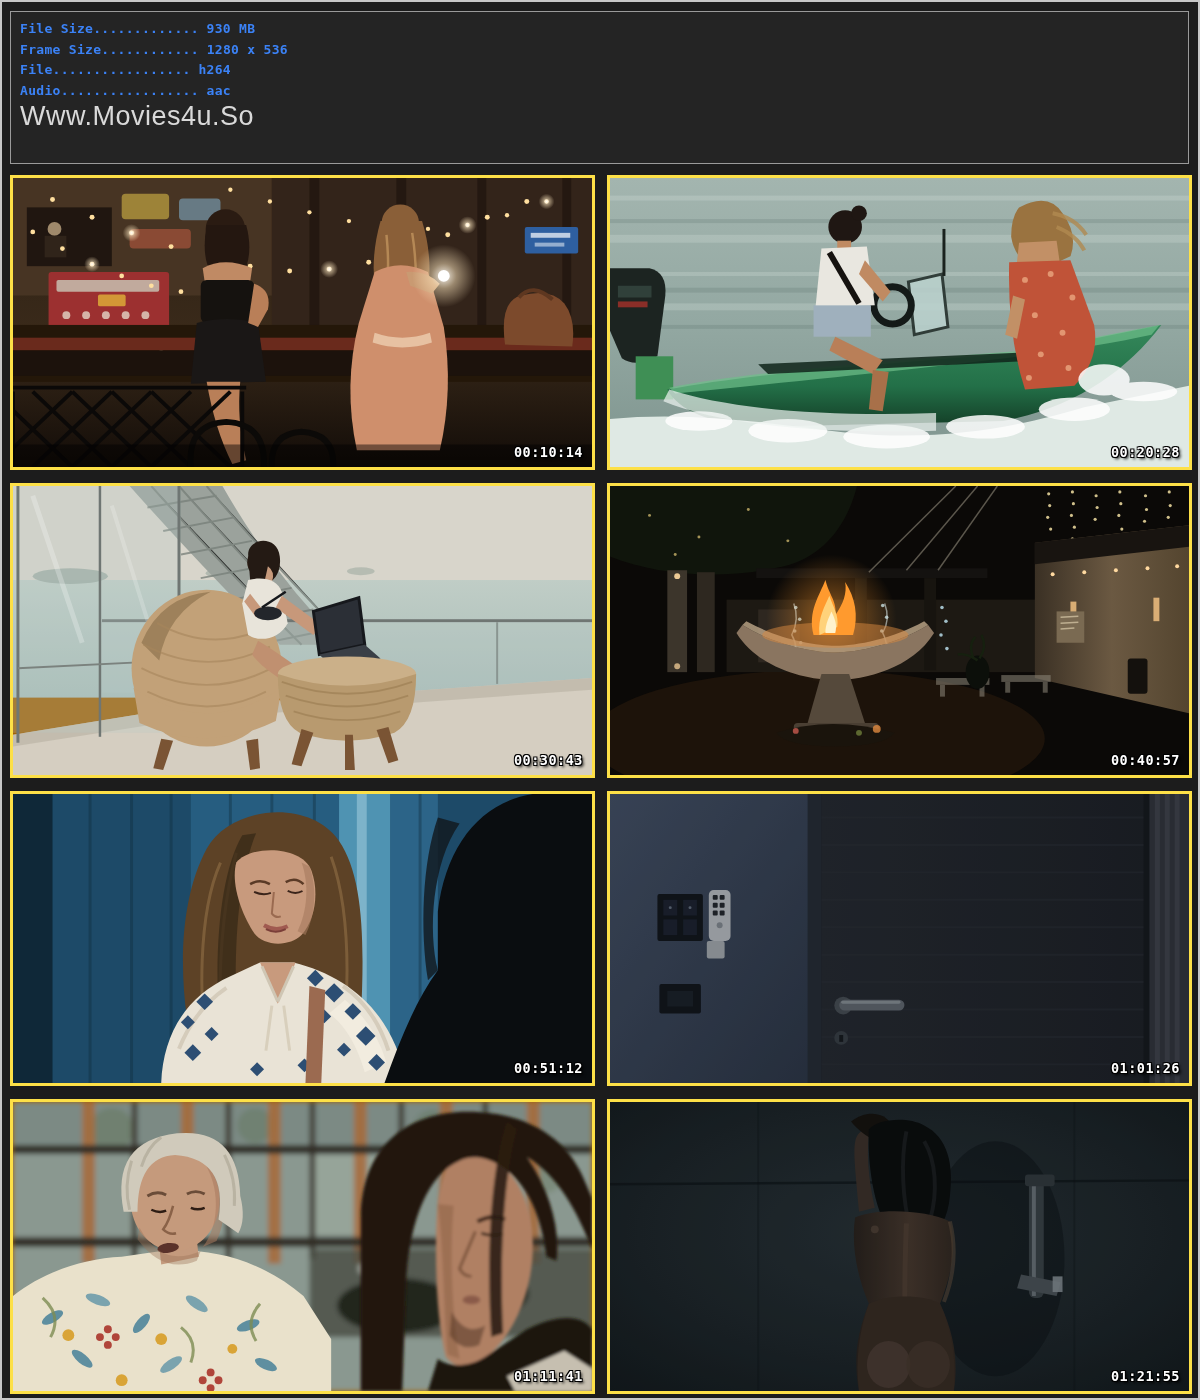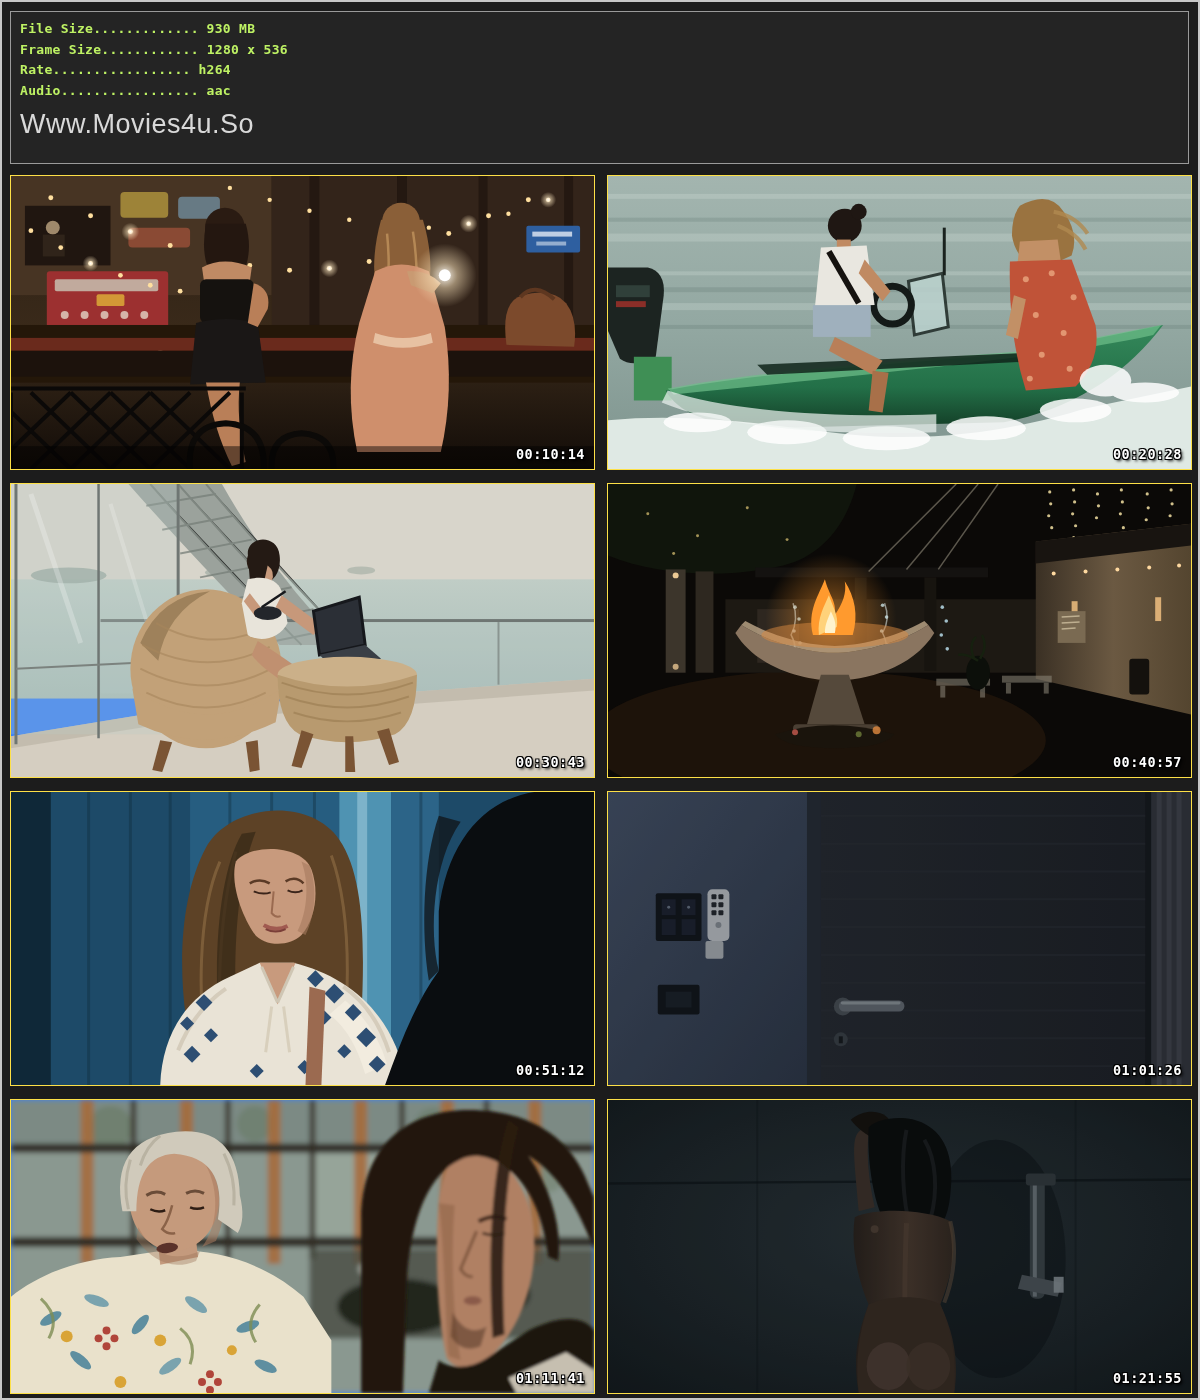--- a/index.html
+++ b/index.html
@@ -2,44 +2,44 @@
 <html><head>
 <meta charset="utf-8">
 <style>
   html,body{margin:0;padding:0;background:#101010;}
   .page{position:relative;width:1200px;height:1400px;background:#1c1c1c;
         border:2px solid #c6c6c6;box-sizing:border-box;overflow:hidden;
         font-family:"DejaVu Sans Mono",monospace;}
   .info-box{position:absolute;left:8px;top:9px;width:1179px;height:153px;
         border:1px solid #9a9a9a;background:#242424;box-sizing:border-box;
         padding:7px 0 0 9px;}
-  .info-line{font:bold 13px/20.5px "DejaVu Sans Mono",monospace;color:#bef264;
+  .info-line{font:bold 13px/20.5px "DejaVu Sans Mono",monospace;color:#3b82f6;
         white-space:pre;letter-spacing:.3px;}
   .info-line .v{padding-left:1ch;}
   .watermark{font:400 27px/30px "Liberation Sans",sans-serif;color:#d9d9d9;
-        letter-spacing:.5px;margin-top:8px;}
+        letter-spacing:.5px;margin-top:0;}
   .grid{position:absolute;left:8px;top:173px;width:1182px;display:grid;
         grid-template-columns:585px 585px;grid-auto-rows:295px;
         column-gap:12px;row-gap:13px;}
-  .thumb{position:relative;border:1px solid #fde047;box-sizing:border-box;
-        background:#3b82f6;overflow:hidden;}
+  .thumb{position:relative;border:3px solid #fde047;box-sizing:border-box;
+        background:#a16207;overflow:hidden;}
   .thumb svg{display:block;width:100%;height:100%;}
   .timestamp{position:absolute;right:9px;bottom:7px;
         font:bold 13.5px "DejaVu Sans Mono",monospace;color:#fff;letter-spacing:.5px;
         text-shadow:-1px -1px 0 #000,1px -1px 0 #000,-1px 1px 0 #000,1px 1px 0 #000,2px 2px 3px #000;}
 </style>
 </head>
 <body>
 
 <div class="page">
 
   <div class="info-box">
     <div class="info-line"><span>File Size</span><span>.............</span><span class="v">930 MB</span></div>
     <div class="info-line"><span>Frame Size</span><span>............</span><span class="v">1280 x 536</span></div>
-    <div class="info-line"><span>Rate</span><span>.................</span><span class="v">h264</span></div>
+    <div class="info-line"><span>File</span><span>.................</span><span class="v">h264</span></div>
     <div class="info-line"><span>Audio</span><span>.................</span><span class="v">aac</span></div>
     <div class="watermark">Www.Movies4u.So</div>
   </div>
 
   <div class="grid">
 
     <div class="thumb">
       <svg viewBox="0 0 586 295" preserveAspectRatio="none">
         <defs>
           <linearGradient id="g1bg" x1="0" y1="0" x2="0" y2="1">

